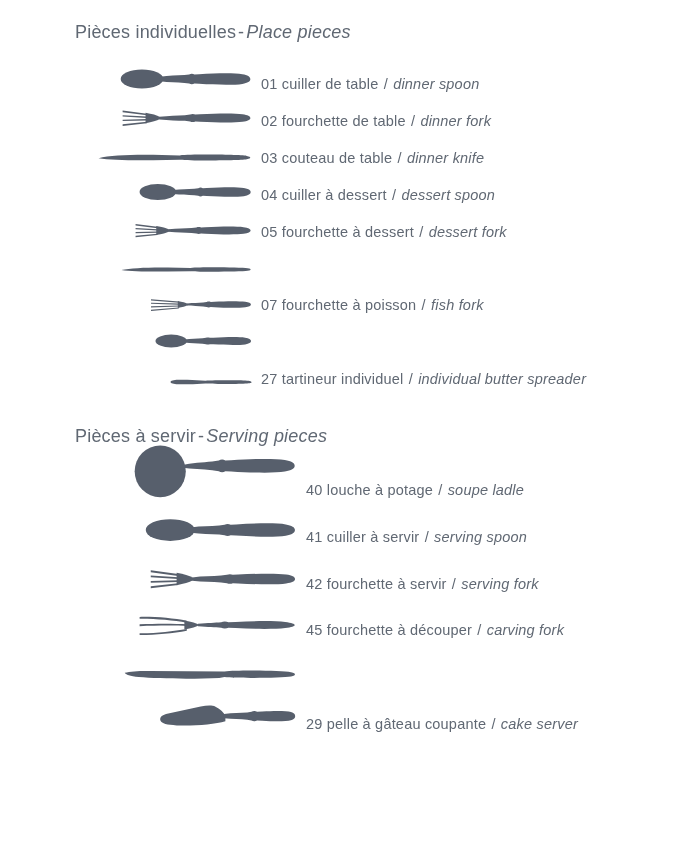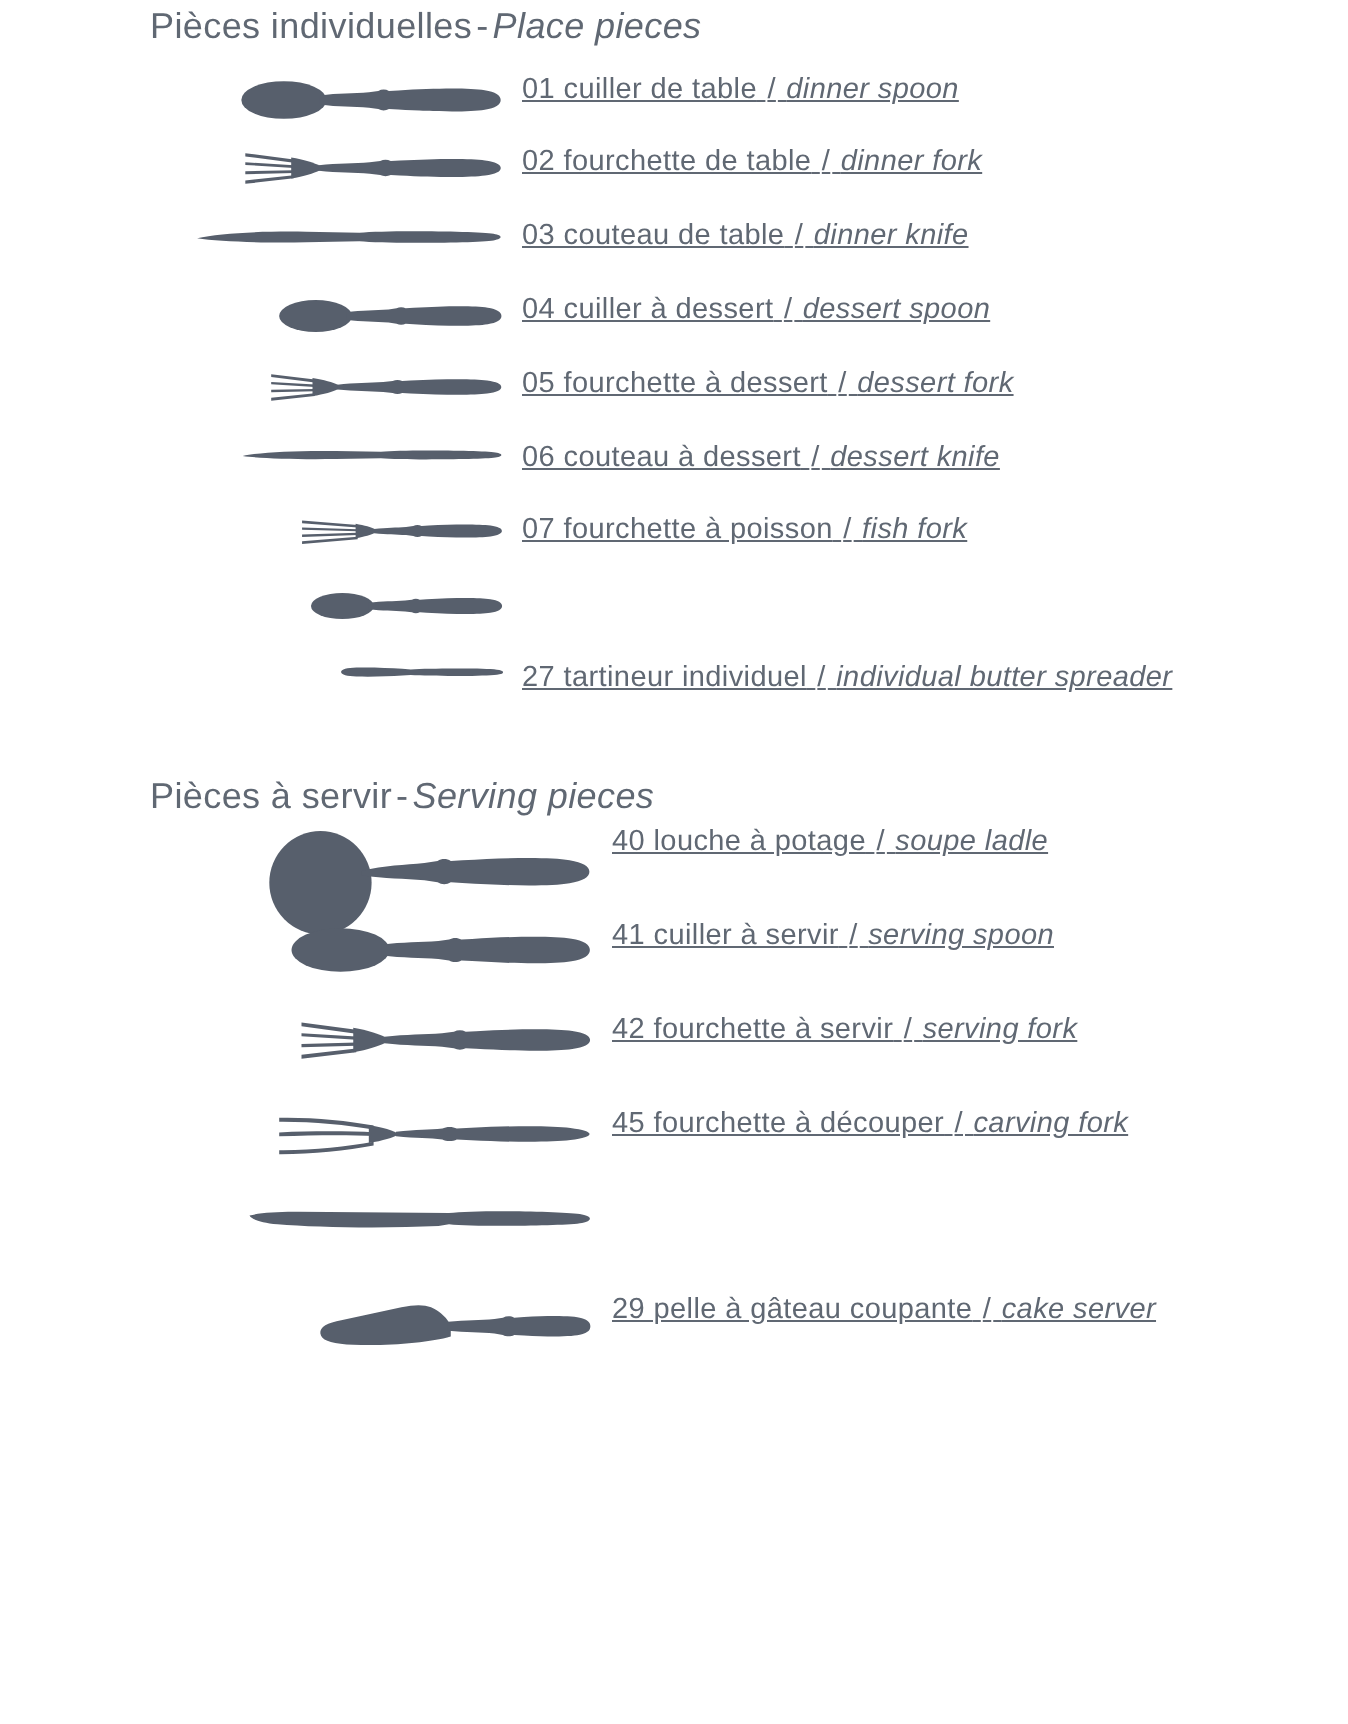--- a/index.html
+++ b/index.html
@@ -3,33 +3,33 @@
 <meta charset="utf-8">
 <style>
   html,body{margin:0;padding:0;}
   body{
     width:674px;height:862px;
     background:var(--bg,#ffffff);
     font-family:"Liberation Sans", sans-serif;
     color:var(--txt,#606873);
     overflow:hidden;
   }
-  .page{padding-top:2px;}
+  .page{padding-top:21px;}
   .section-title{
     margin:0 0 0 75px;
     font-size:18px;line-height:22px;
     font-weight:400;letter-spacing:.2px;
     color:var(--txt,#606873);
   }
   .section-title .en{font-style:italic;}
   .tsep{margin:0 2px;}
   .rows-place{margin-top:12.6px;}
   .rows-serving{margin-top:4.7px;margin-left:45px;}
-  .s2-heading{margin-top:19px;}
-  .row{display:flex;align-items:flex-start;text-decoration:underline;}
+  .s2-heading{margin-top:38px;}
+  .row{display:flex;align-items:flex-end;}
   .rows-place .row{height:36.8px;}
   .rows-serving .row{height:46.7px;}
   .sil{
     width:178px;margin-left:75px;flex:0 0 178px;
     display:flex;justify-content:flex-end;align-items:center;
     overflow:visible;
   }
   .sil svg{display:block;fill:var(--sil,#575f6c);overflow:visible;}
   .label{
     margin-left:8px;font-size:14.5px;letter-spacing:.2px;
@@ -148,21 +148,20 @@
         </div>
       <div class="label"><span>05 fourchette à dessert</span> <span class="sep">/</span> <span class="en">dessert fork</span></div>
     </div>
 
     <div class="row">
       <div class="sil">
           <svg width="133" height="13" viewBox="0 0 200 40" preserveAspectRatio="none">
             <use href="#sym-knife"></use>
           </svg>
         </div>
-      <div class="label"><span>06 couteau à dessert</span> <span class="sep">/</span> <span class="en">dessert knife</span></div>
     </div>
 
     <div class="row">
       <div class="sil">
           <svg width="103" height="17" viewBox="0 0 200 40" preserveAspectRatio="none">
             <use href="#sym-fishfork"></use>
           </svg>
         </div>
       <div class="label"><span>07 fourchette à poisson</span> <span class="sep">/</span> <span class="en">fish fork</span></div>
     </div>

